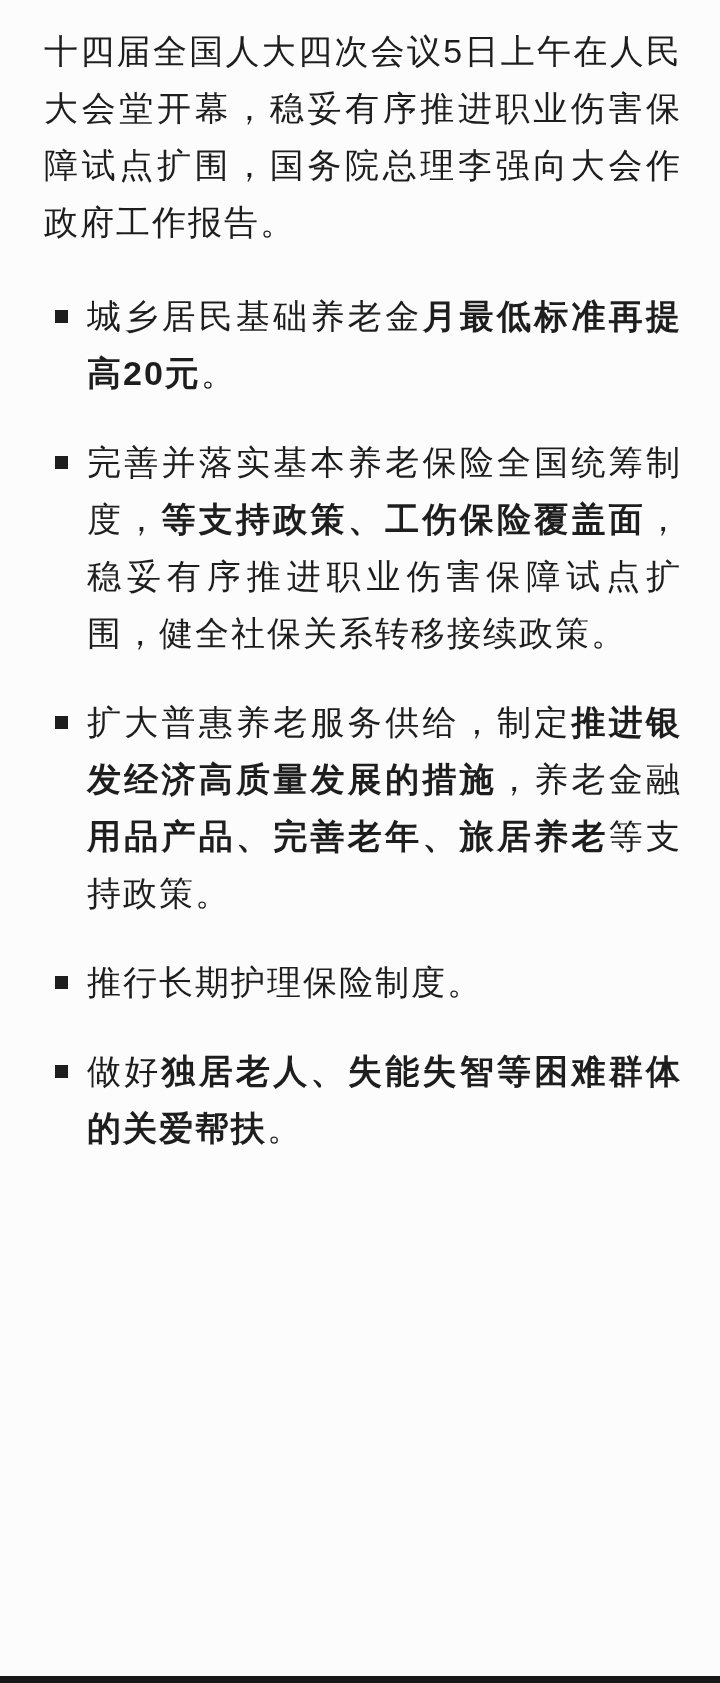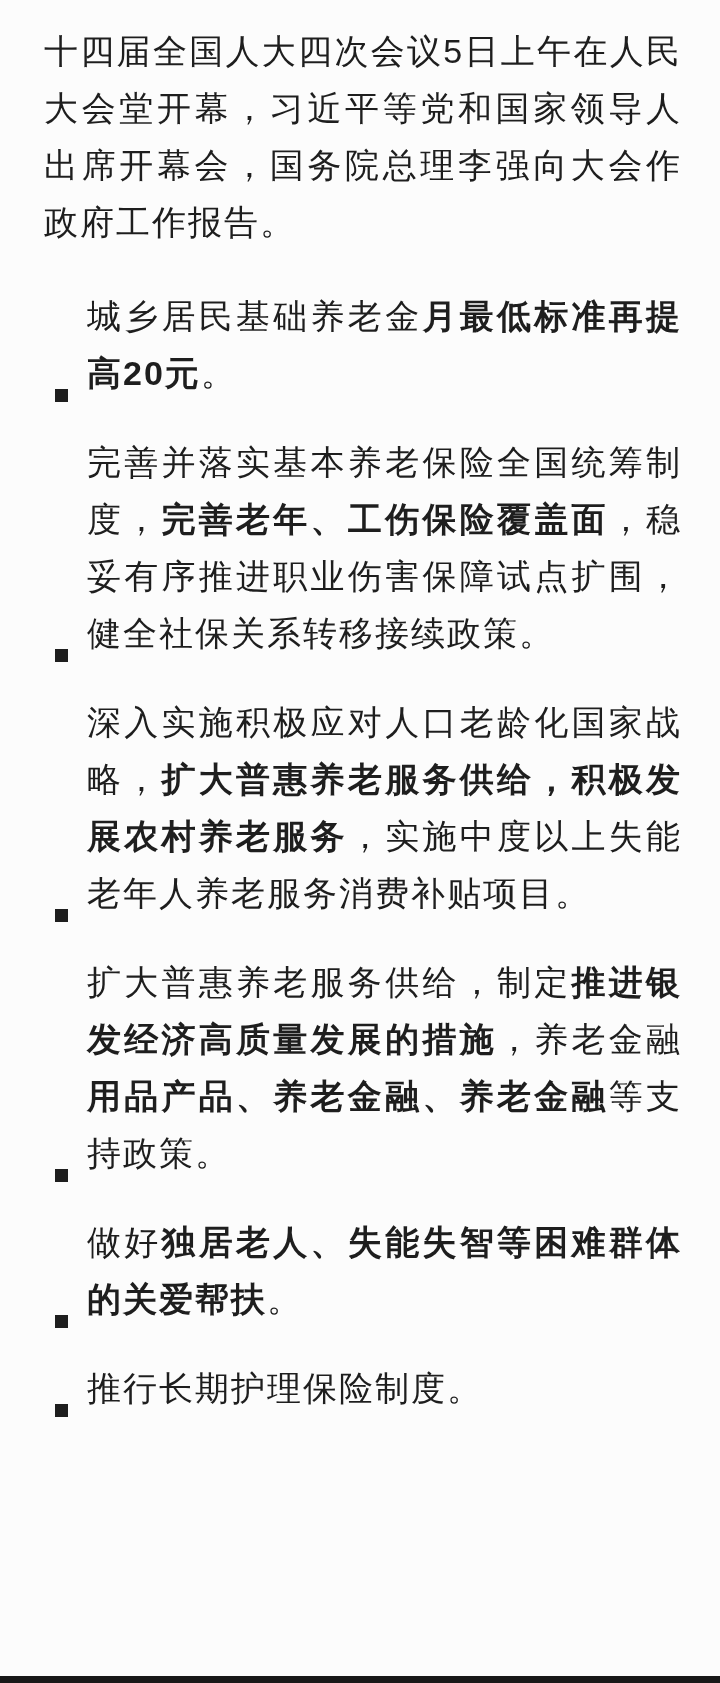--- a/index.html
+++ b/index.html
@@ -22,21 +22,21 @@
     font-size: 34px;
     line-height: 57px;
     letter-spacing: 2px;
     text-align: justify;
     text-justify: inter-ideograph;
     color: var(--text, #1e1e1e);
   }
   .para.lead { margin-bottom: 32px; }
   .bullet {
     display: flex;
-    align-items: flex-end;
+    align-items: flex-start;
     margin: 0 0 32px 0;
   }
   .bullet .marker {
     flex: 0 0 auto;
     width: 13px;
     height: 13px;
     margin: 22px 0 0 11px;
     background: var(--text, #1e1e1e);
   }
   .bullet .btext {
@@ -71,44 +71,40 @@
     bottom: 0;
     height: 7px;
     background: var(--bar, #181818);
   }
 </style>
 </head>
 <body>
 
 <div class="page">
   <div id="content">
-      <p class="para"><span class="seg">十四届全国人大四次会议5日上午在人民大会堂开幕，习近平等党和国家领导人出席开幕会，国务院总理李强向大会作政府工作报告。</span></p>
+      <p class="para"><span class="seg">十四届全国人大四次会议5日上午在人民大会堂开幕，稳妥有序推进职业伤害保障试点扩围，国务院总理李强向大会作政府工作报告。</span></p>
       <div class="bullet">
         <span class="marker"></span>
         <div class="btext"><span class="seg">城乡居民基础养老金</span><span class="seg seg-bold">月最低标准再提高20元</span><span class="seg">。</span></div>
       </div>
       <div class="bullet">
         <span class="marker"></span>
-        <div class="btext"><span class="seg">完善并落实基本养老保险全国统筹制度，</span><span class="seg seg-bold">完善老年、工伤保险覆盖面</span><span class="seg">，稳妥有序推进职业伤害保障试点扩围，健全社保关系转移接续政策。</span></div>
+        <div class="btext"><span class="seg">完善并落实基本养老保险全国统筹制度，</span><span class="seg seg-bold">等支持政策、工伤保险覆盖面</span><span class="seg">，稳妥有序推进职业伤害保障试点扩围，健全社保关系转移接续政策。</span></div>
       </div>
       <div class="bullet">
         <span class="marker"></span>
-        <div class="btext"><span class="seg">深入实施积极应对人口老龄化国家战略，</span><span class="seg seg-bold">扩大普惠养老服务供给，积极发展农村养老服务</span><span class="seg">，实施中度以上失能老年人养老服务消费补贴项目。</span></div>
+        <div class="btext"><span class="seg">扩大普惠养老服务供给，制定</span><span class="seg seg-bold">推进银发经济高质量发展的措施</span><span class="seg">，养老金融</span><span class="seg seg-bold">用品产品、完善老年、旅居养老</span><span class="seg">等支持政策。</span></div>
       </div>
       <div class="bullet">
         <span class="marker"></span>
-        <div class="btext"><span class="seg">扩大普惠养老服务供给，制定</span><span class="seg seg-bold">推进银发经济高质量发展的措施</span><span class="seg">，养老金融</span><span class="seg seg-bold">用品产品、养老金融、养老金融</span><span class="seg">等支持政策。</span></div>
+        <div class="btext"><span class="seg">推行长期护理保险制度。</span></div>
       </div>
       <div class="bullet">
         <span class="marker"></span>
         <div class="btext"><span class="seg">做好</span><span class="seg seg-bold">独居老人、失能失智等困难群体的关爱帮扶</span><span class="seg">。</span></div>
-      </div>
-      <div class="bullet">
-        <span class="marker"></span>
-        <div class="btext"><span class="seg">推行长期护理保险制度。</span></div>
       </div>
     </div>
 
   <div class="watermark">
     <span class="wm-primary">西秦</span><span class="wm-secondary">会馆</span>
   </div>
 
   <div class="bottom-bar"></div>
 </div>
 

